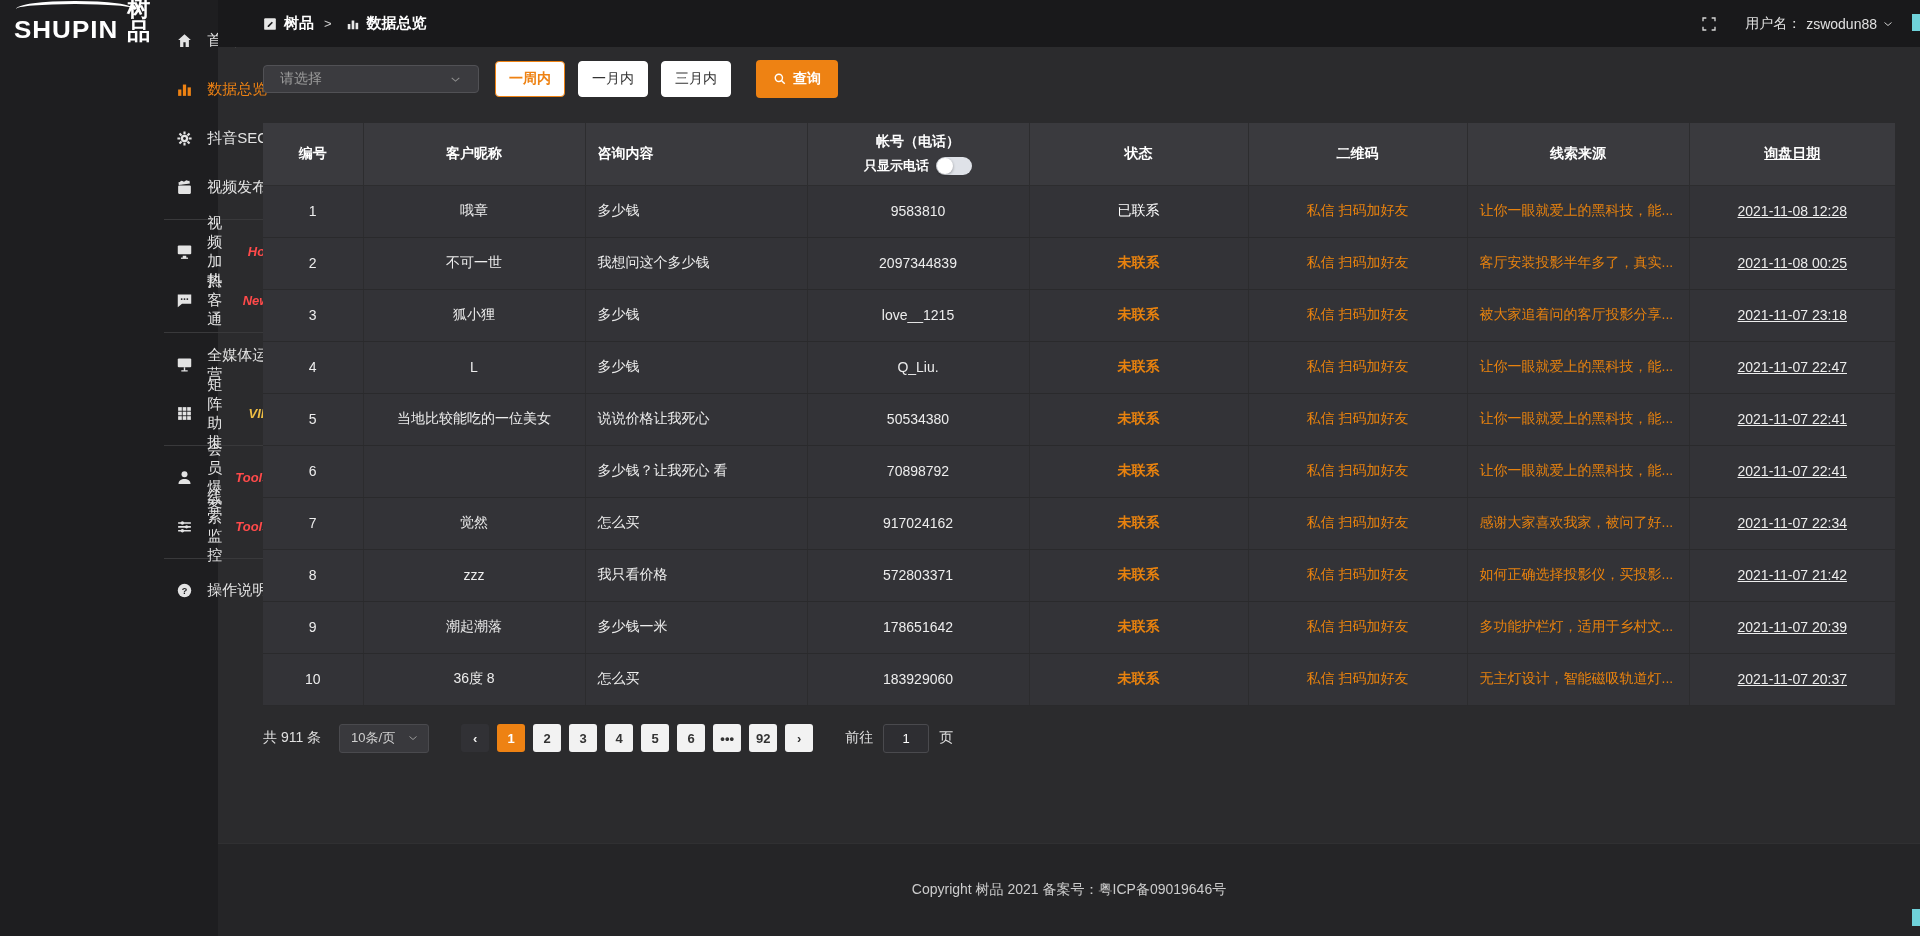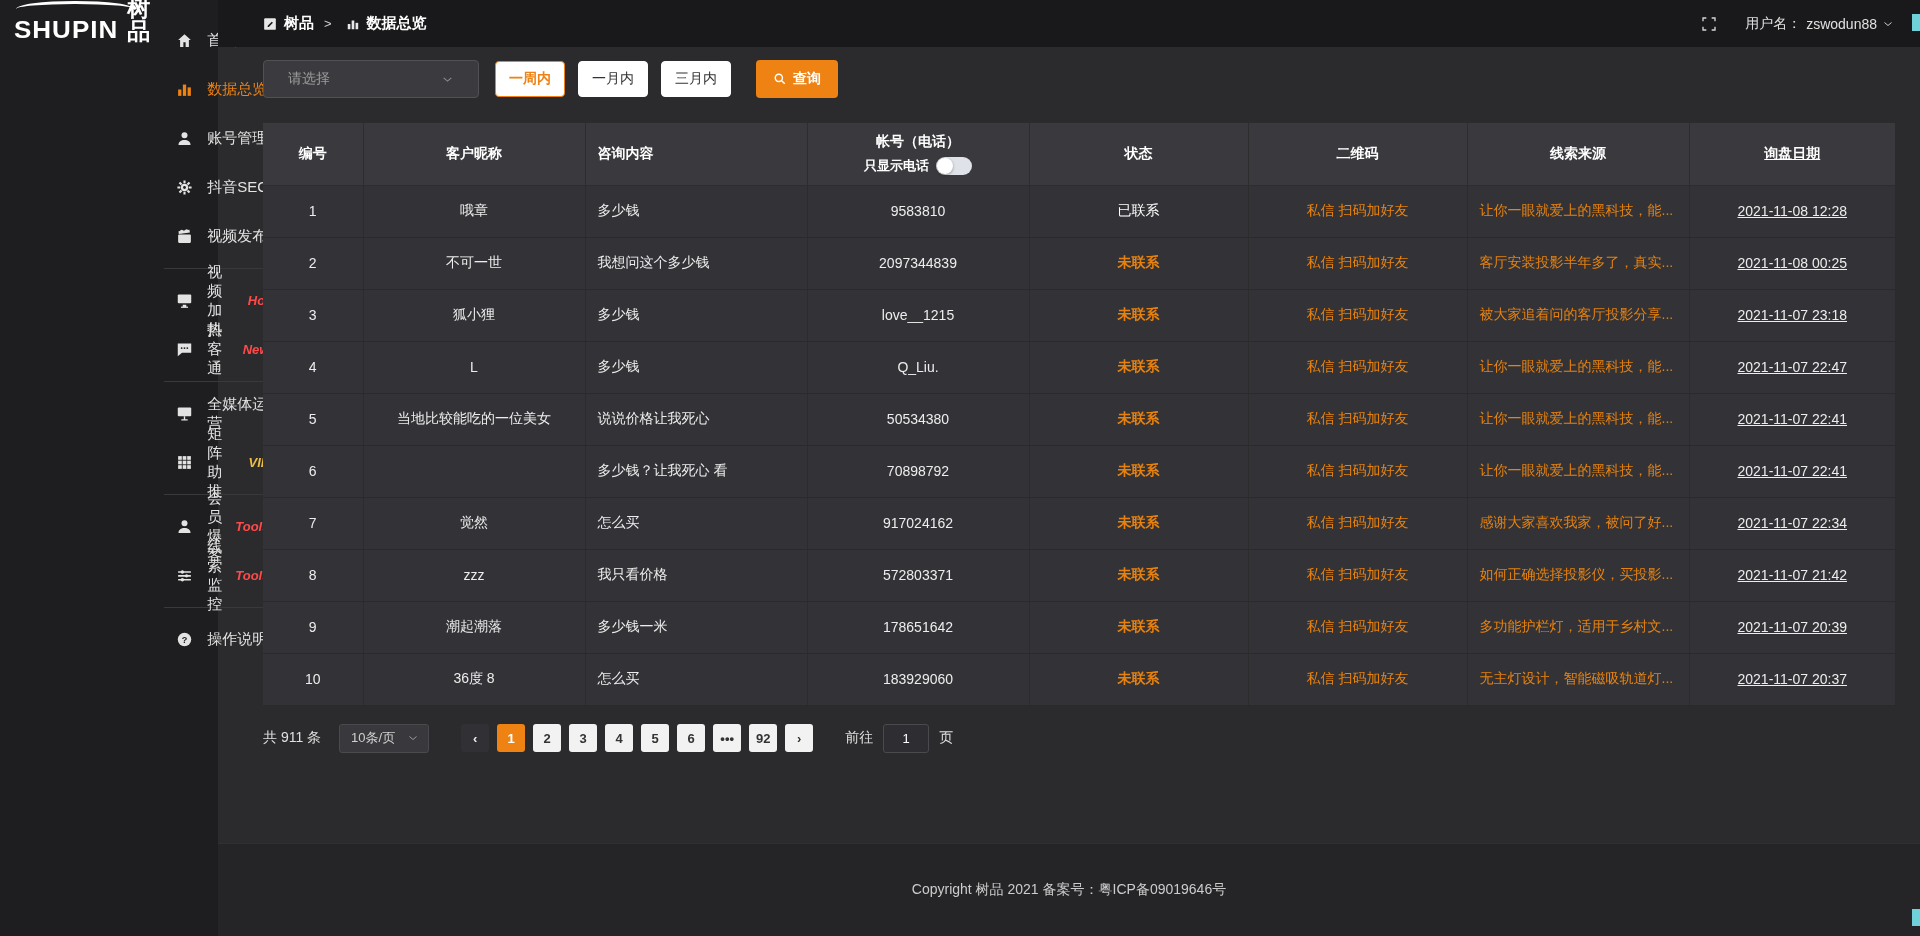--- a/index.html
+++ b/index.html
@@ -45,21 +45,21 @@
 
   .content{flex:1; padding:13px 25px 0 45px; display:flex; flex-direction:column; overflow:hidden;}
 
   
   .tabs{display:flex; align-items:center; gap:15px; margin-bottom:22px;}
   .tab{background:#232325; color:#ececec; font-size:14px; height:32px; padding:0 16px; border-radius:3px; display:flex; align-items:center; cursor:pointer; border:none;}
   .tab.active{background:var(--accent); color:#fff; height:35px; padding:0 19px; font-weight:bold;}
 
   
   .filterbar{display:flex; align-items:center; margin-bottom:25px;}
-  .select{width:216px; height:38px; background:#3b3b3f; border:1px solid #515155; border-radius:4px; color:#9b9b9b; font-size:14px; display:flex; align-items:center; justify-content:space-between; padding:0 24px; margin-right:16px; cursor:pointer;}
+  .select{width:216px; height:28px; background:#3b3b3f; border:1px solid #515155; border-radius:4px; color:#9b9b9b; font-size:14px; display:flex; align-items:center; justify-content:space-between; padding:0 16px; margin-right:16px; cursor:pointer;}
   .select svg{width:13px; height:13px; fill:none; stroke:#8d8d8d; stroke-width:2;}
   .range-btn{height:36px; padding:0 13px; background:#fff; color:#333; font-size:14px; border-radius:4px; margin-right:13px; border:1px solid #fff; display:flex; align-items:center; cursor:pointer;}
   .range-btn.active{color:var(--accent); border-color:var(--accent); font-weight:bold;}
   .search-btn{height:38px; padding:0 17px; margin-left:12px; background:var(--accent); color:#fff; border:none; border-radius:4px; font-size:14px; font-weight:bold; display:flex; align-items:center; gap:6px; cursor:pointer;}
   .search-btn svg{width:14px; height:14px; fill:none; stroke:#fff; stroke-width:2.4;}
 
   
   table.data-table{border-collapse:collapse; table-layout:fixed; width:1632px; font-size:14px; color:#ededed;}
   .data-table th{background:var(--th-bg); height:62px; font-weight:bold; color:#fff; border-right:1px solid #2d2d2f; border-bottom:1px solid #2d2d2f; padding:0 10px;}
   .data-table td{background:var(--td-bg); height:52px; text-align:center; border-right:1px solid #2c2c2e; border-bottom:1px solid #2a2a2c; padding:0 10px; white-space:nowrap; overflow:hidden;}
@@ -112,34 +112,20 @@
         </div>
         <div class="menu-item active">
           <span class="mi-icon">
             <svg viewBox="0 0 24 24">
               <rect x="3" y="12" width="4.6" height="9"></rect>
               <rect x="9.7" y="5" width="4.6" height="16"></rect>
               <rect x="16.4" y="9" width="4.6" height="12"></rect>
             </svg>
           </span>
           <span class="mi-label">数据总览</span>
-        </div>
-        <div class="menu-item">
-          <span class="mi-icon">
-            <svg viewBox="0 0 24 24">
-              <circle cx="12" cy="7.5" r="4.2"></circle>
-              <path d="M3.5 21c0-4.4 3.8-6.8 8.5-6.8s8.5 2.4 8.5 6.8z"></path>
-            </svg>
-          </span>
-          <span class="mi-label">账号管理</span>
-          <span class="mi-chev">
-            <svg viewBox="0 0 24 24">
-              <path d="M5 9l7 6 7-6"></path>
-            </svg>
-          </span>
         </div>
         <div class="menu-item">
           <span class="mi-icon">
             <svg viewBox="0 0 24 24">
               <path stroke="currentColor" stroke-width="3" fill="none" d="M12 2v4M12 18v4M2 12h4M18 12h4M4.9 4.9l2.9 2.9M16.2 16.2l2.9 2.9M19.1 4.9l-2.9 2.9M7.8 16.2l-2.9 2.9"></path>
               <circle cx="12" cy="12" r="5.2"></circle>
               <circle cx="12" cy="12" r="2" fill="#1e1e20"></circle>
             </svg>
           </span>
           <span class="mi-label">抖音SEO</span>

